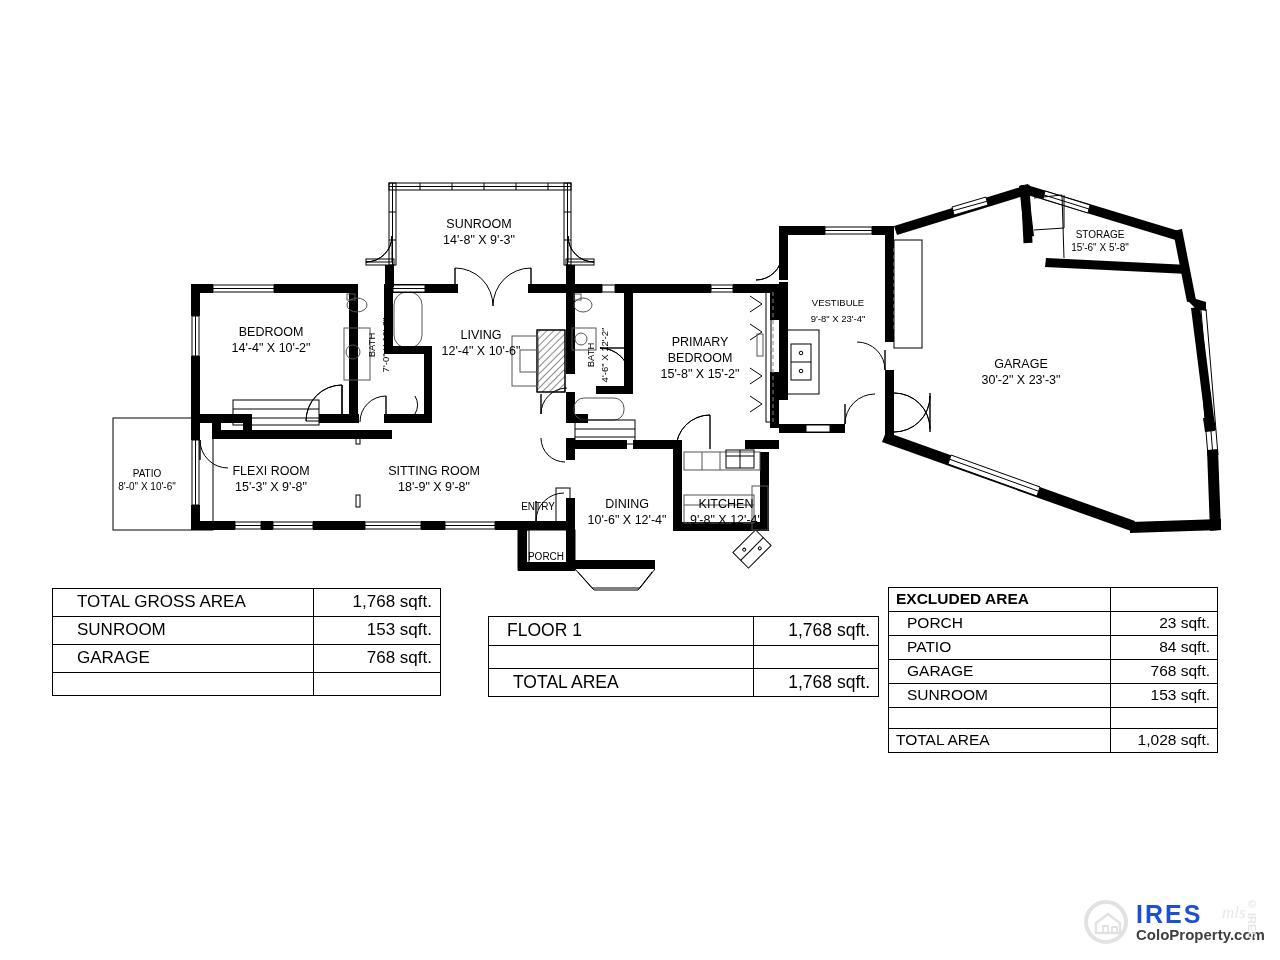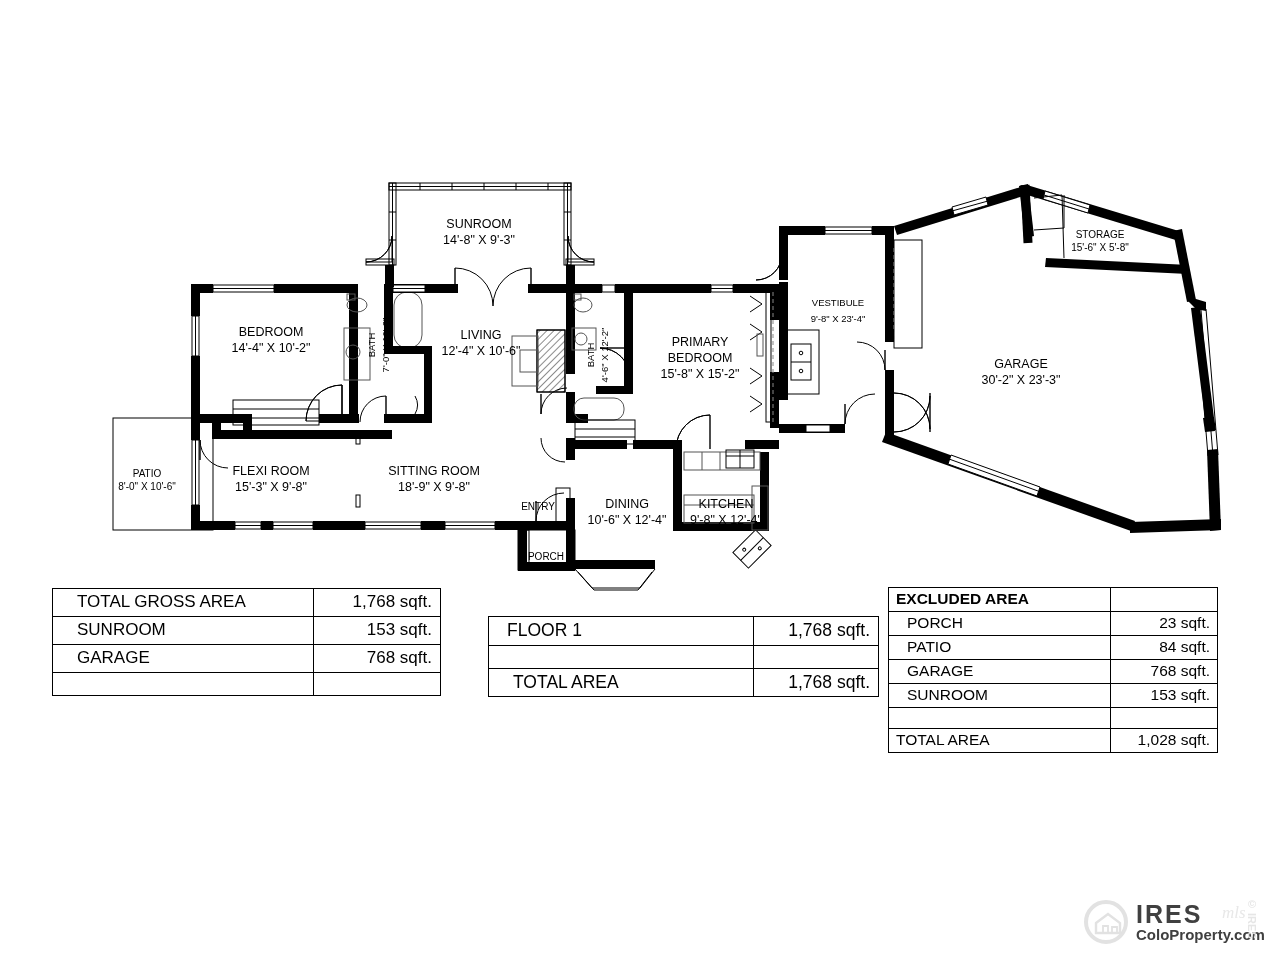--- a/index.html
+++ b/index.html
@@ -56,21 +56,21 @@
     position:absolute;left:1080px;top:896px;width:176px;height:52px;
     opacity:1;
   }
   #logo .ring{
     position:absolute;left:4px;top:4px;width:44px;height:44px;border-radius:50%;
     border:4px solid #e2e2e2;box-sizing:border-box;
   }
   #logo .house{position:absolute;left:14px;top:15px;}
   #logo .ires{
     position:absolute;left:56px;top:4px;
-    font-size:25px;font-weight:bold;letter-spacing:2px;color:#404040;
+    font-size:25px;font-weight:bold;letter-spacing:2px;color:#1d4ed8;
     font-family:"Liberation Sans","DejaVu Sans",sans-serif;
   }
   #logo .mls{
     position:absolute;left:142px;top:7px;
     font-size:17px;font-style:italic;color:#e8e8e8;
     font-family:"Liberation Serif","DejaVu Serif",serif;
   }
   #logo .colo{
     position:absolute;left:56px;top:30px;
     font-size:15px;font-weight:bold;color:#404040;

